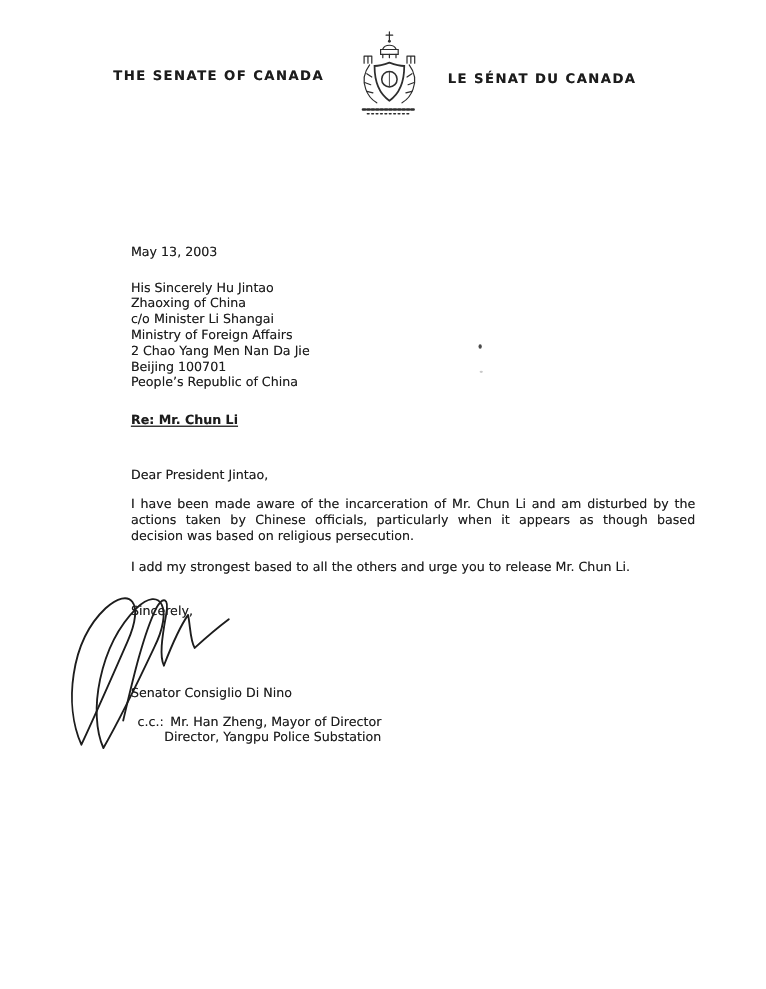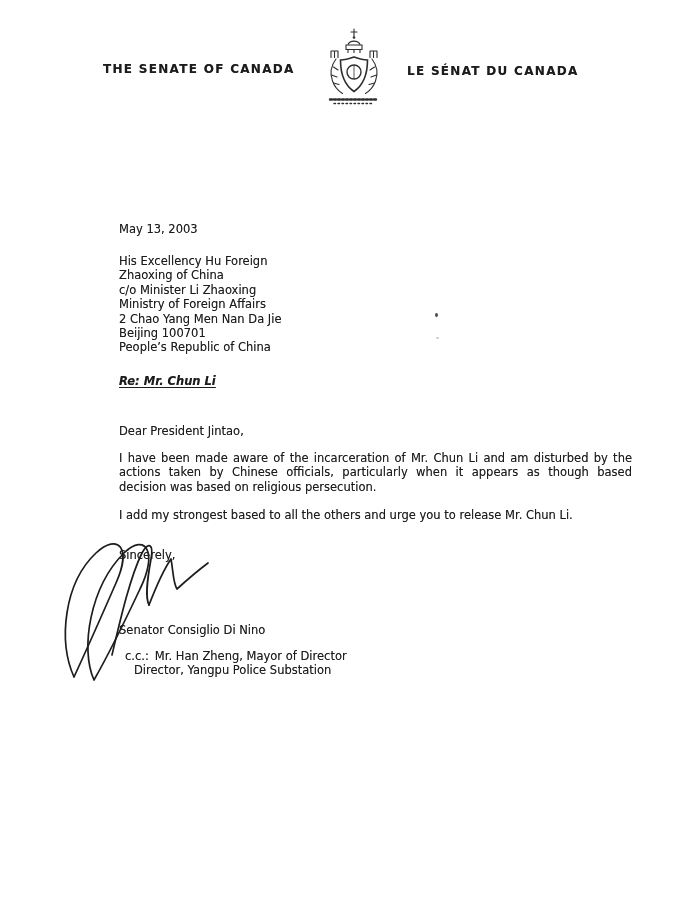--- a/index.html
+++ b/index.html
@@ -30,36 +30,35 @@
     font-size:11.5px;line-height:14.4px;
     text-shadow:0 0 .45px rgba(0,0,0,.45);
     white-space:nowrap;
   }
   .block{left:119px;width:513px;}
   .date-line{top:222px;}
   .recipient{top:254px;}
   .subject{
     top:374px;font-weight:700;text-decoration:underline;
     text-underline-offset:2px;
-    font-style:italic;
   }
   .salutation{top:424px;}
   .para1{top:451px;}
   .para1 .just{
     white-space:normal;
     text-align:justify;
     text-align-last:justify;
     width:513px;
   }
   .para2{top:508px;}
   .closing{top:548px;}
   .signer{top:623px;z-index:4;}
   .ccblock{top:649px;left:101px;z-index:4;}
   .cc-label{margin-right:6px;margin-left:24px;}
-  .cc-indent{padding-left:33px;}
+  .cc-indent{padding-left:33px;text-align:right;}
   .signature{
     left:56px;top:537px;width:158px;height:146px;
     z-index:3;pointer-events:none;
   }
   .speck{position:absolute;border-radius:50%;}
   .speck-a{left:435px;top:313px;width:3px;height:4px;background:#4a4a4a;}
   .speck-b{left:436px;top:337px;width:3px;height:2px;background:#c9c9c9;}
 </style>
 </head>
 <body>
@@ -93,23 +92,23 @@
       <path d="M8 72.5 h48" stroke-dasharray="2 2" stroke-width="2.4"></path>
       <path d="M12 76.5 h40" stroke-dasharray="1.5 2.5" stroke-width="1.4"></path>
     </g>
   </svg>
 
   <div class="abs ht ht-fr">LE SÉNAT DU CANADA</div>
 
   <div class="abs txt block date-line">May 13, 2003</div>
 
   <div class="abs txt block recipient">
-    <div>His Excellency Hu Foreign</div>
+    <div>His Sincerely Hu Jintao</div>
     <div>Zhaoxing of China</div>
-    <div>c/o Minister Li Zhaoxing</div>
+    <div>c/o Minister Li Shangai</div>
     <div>Ministry of Foreign Affairs</div>
     <div>2 Chao Yang Men Nan Da Jie</div>
     <div>Beijing 100701</div>
     <div>People’s Republic of China</div>
   </div>
 
   <div class="abs txt block subject">Re: Mr. Chun Li</div>
 
   <div class="abs txt block salutation">Dear President Jintao,</div>
 

